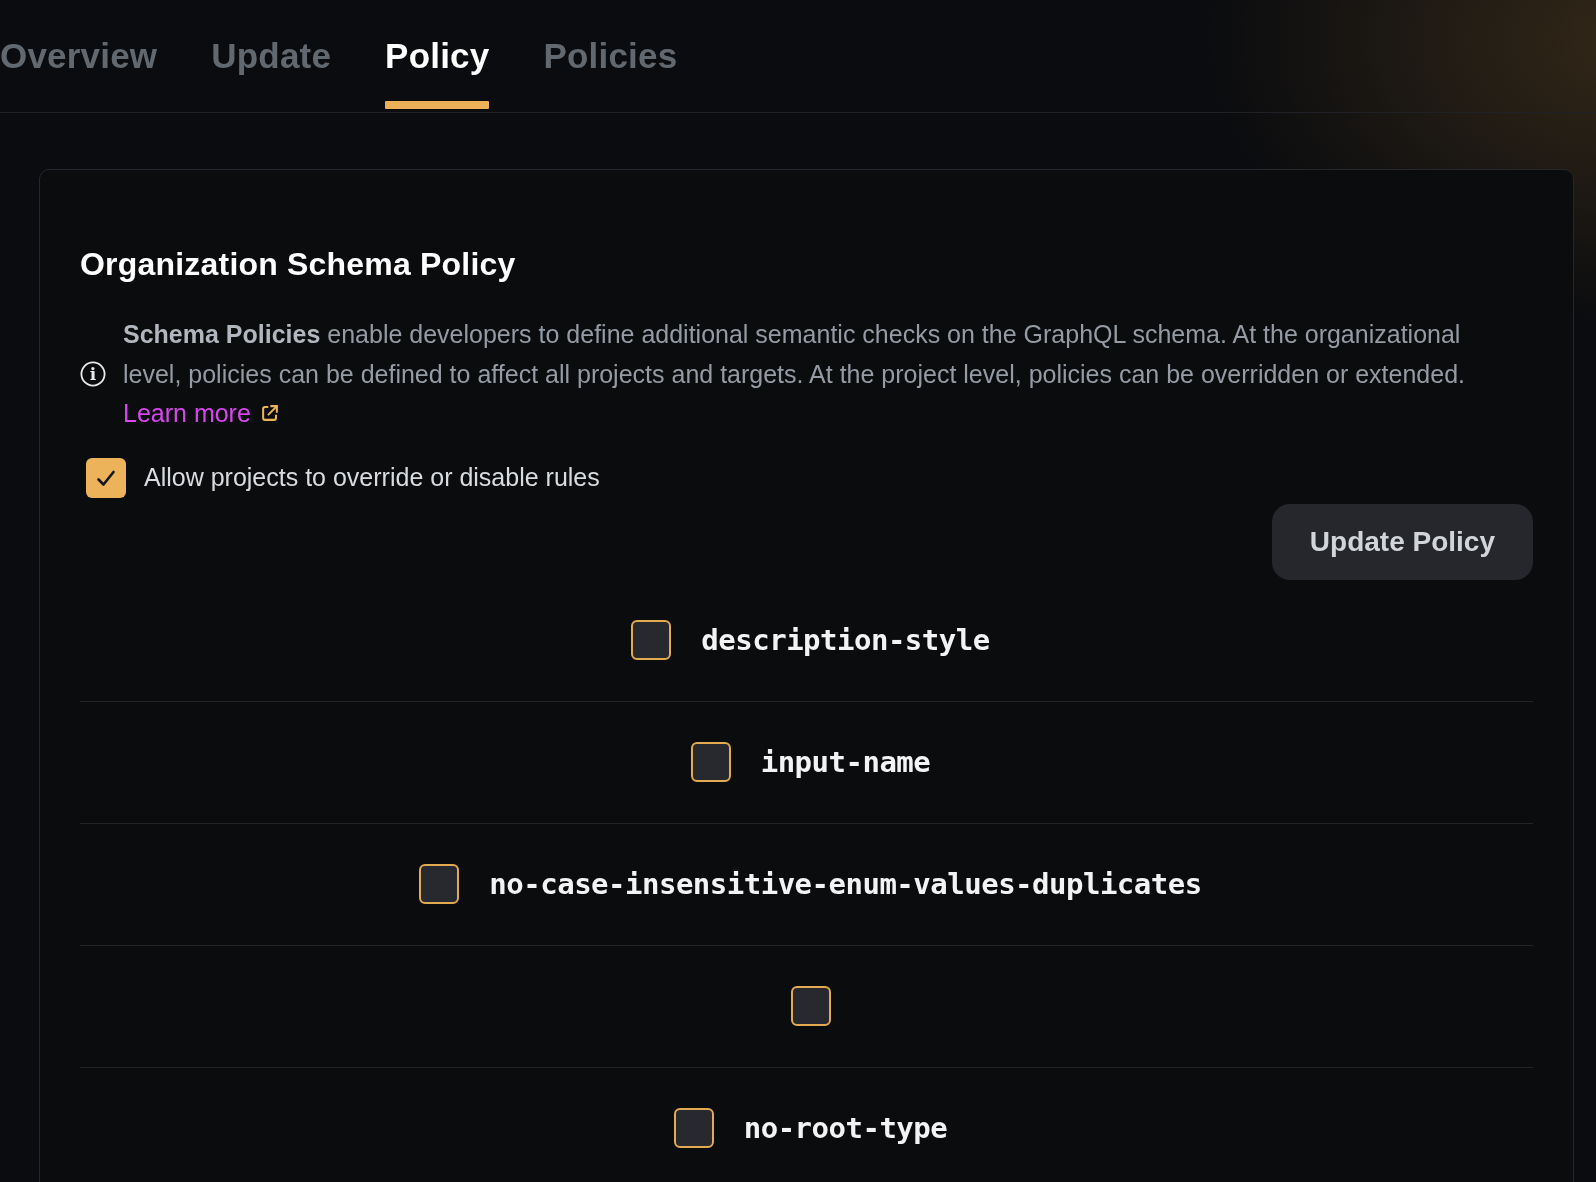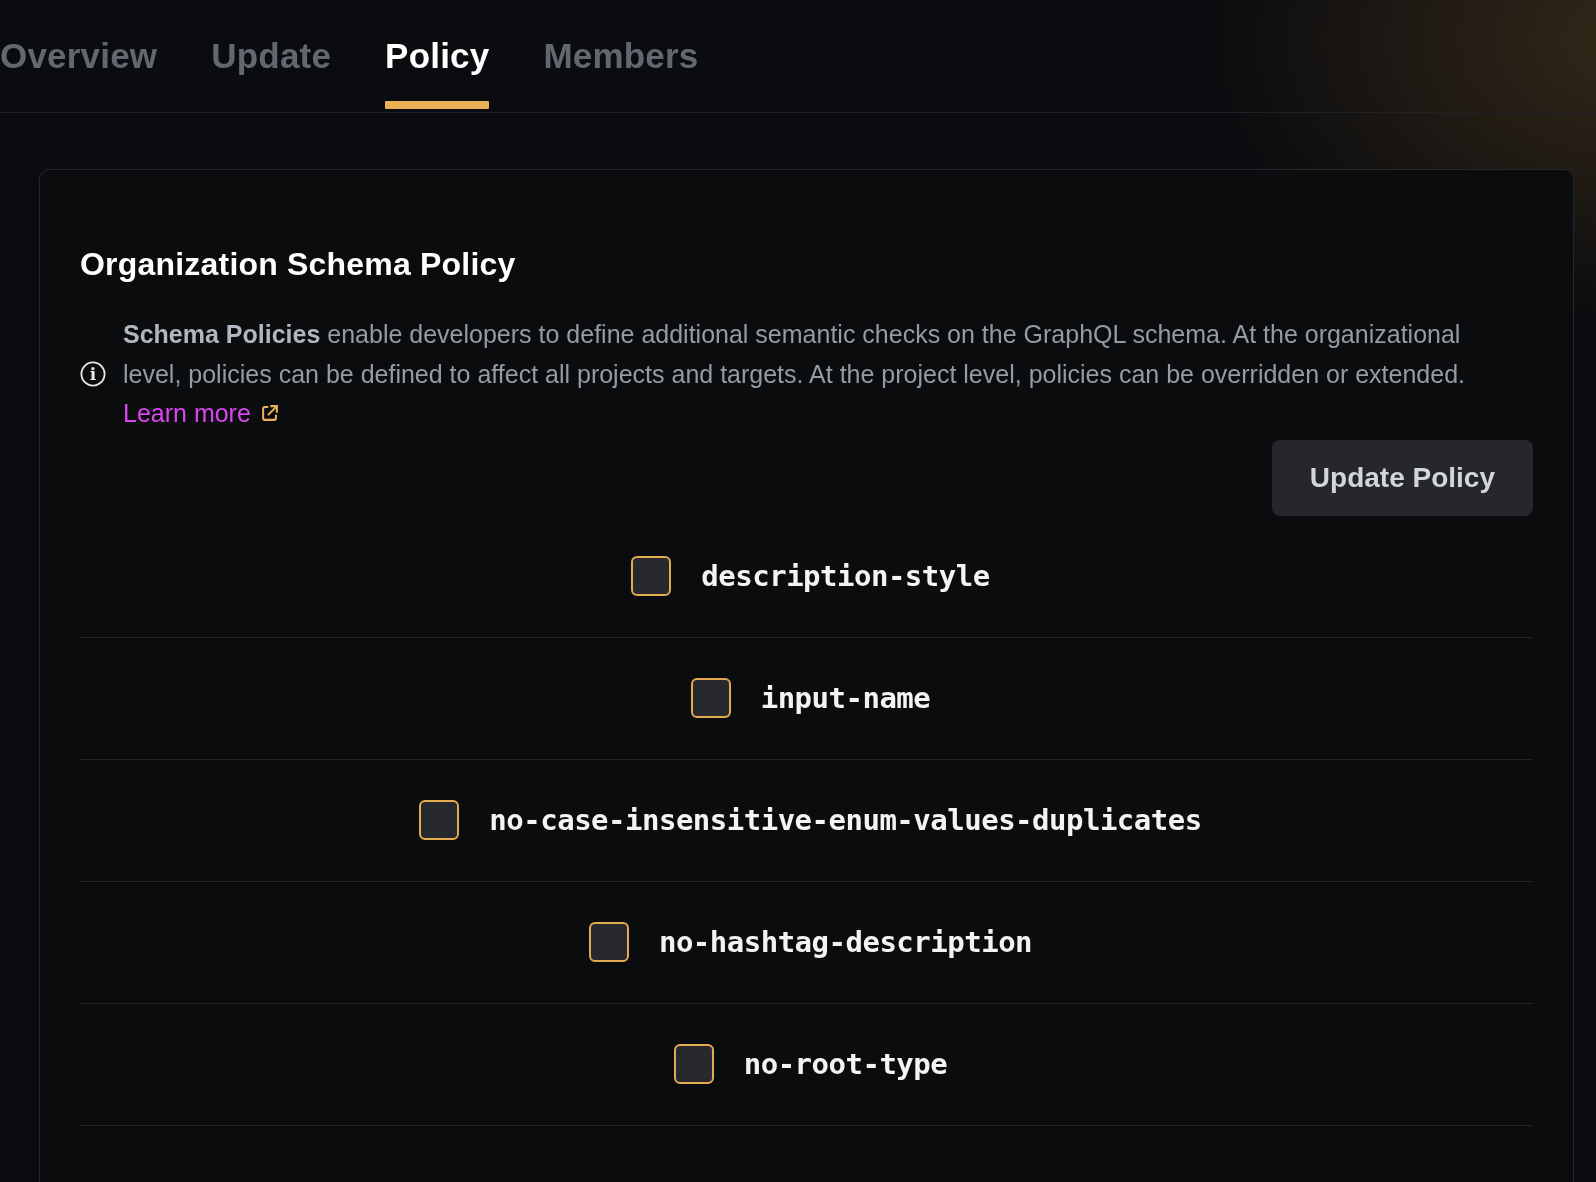--- a/index.html
+++ b/index.html
@@ -111,21 +111,21 @@
   .button-row {
     display: flex;
     justify-content: flex-end;
     margin-top: 6px;
   }
   .update-btn {
     height: 76px;
     padding: 0 38px;
     background: #25272c;
     border: none;
-    border-radius: 8px;
+    border-radius: 18px;
     color: #d2d5da;
     font-family: "Liberation Sans", sans-serif;
     font-size: 28px;
     font-weight: bold;
     cursor: pointer;
   }
 
   
   .rules { margin-top: 0; }
   .rule-row {
@@ -152,40 +152,48 @@
   <div class="tab">
       <span>Overview</span>
     </div>
   <div class="tab">
       <span>Update</span>
     </div>
   <div class="tab active">
       <span>Policy</span>
     </div>
   <div class="tab">
-      <span>Members</span>
+      <span>Policies</span>
     </div>
 </nav>
 
 <main class="card">
 
   <h1>Organization Schema Policy</h1>
 
   <div class="info-row">
     <svg class="info-icon" viewBox="0 0 26 26">
       <circle cx="13" cy="13" r="11.6" fill="none" stroke="#e8eaec" stroke-width="1.8"></circle>
       <text x="13" y="19" text-anchor="middle" fill="#e8eaec" font-family="DejaVu Serif, serif" font-size="17" font-weight="bold">i</text>
     </svg>
     <p class="info-text"><span class="lead">Schema Policies</span><span> enable developers to define additional semantic checks on the GraphQL schema. At the organizational level, policies can be defined to affect all projects and targets. At the project level, policies can be overridden or extended. </span><a class="learn-more"><span>Learn more</span><svg class="ext-icon" width="22" height="22" viewBox="0 0 24 24" fill="none" stroke="#edb357" stroke-width="2.2" stroke-linecap="square">
           <path d="M9 5.5H6.5A2 2 0 0 0 4.5 7.5v10a2 2 0 0 0 2 2h10a2 2 0 0 0 2-2V15"></path>
           <path d="M13.5 4.5H19.5V10.5"></path>
           <path d="M19 5l-8.5 8.5"></path>
         </svg></a></p>
   </div>
 
+  <div class="allow-row">
+    <div class="checkbox checked">
+      <svg width="26" height="26" viewBox="0 0 26 26" fill="none" stroke="#15171c" stroke-width="2.6" stroke-linecap="round" stroke-linejoin="round">
+        <path d="M5.5 14.5 L10.5 19.5 L20.5 7"></path>
+      </svg>
+    </div>
+    <label class="allow-label">Allow projects to override or disable rules</label>
+  </div>
 
   <div class="button-row">
     <button class="update-btn">Update Policy</button>
   </div>
 
   <div class="rules">
 
     <div class="rule-row">
       <div class="checkbox unchecked"></div>
       <span class="rule-name">description-style</span>
@@ -196,21 +204,20 @@
       <span class="rule-name">input-name</span>
     </div>
 
     <div class="rule-row">
       <div class="checkbox unchecked"></div>
       <span class="rule-name">no-case-insensitive-enum-values-duplicates</span>
     </div>
 
     <div class="rule-row">
       <div class="checkbox unchecked"></div>
-      <span class="rule-name">no-hashtag-description</span>
     </div>
 
     <div class="rule-row">
       <div class="checkbox unchecked"></div>
       <span class="rule-name">no-root-type</span>
     </div>
 
   </div>
 </main>
 

